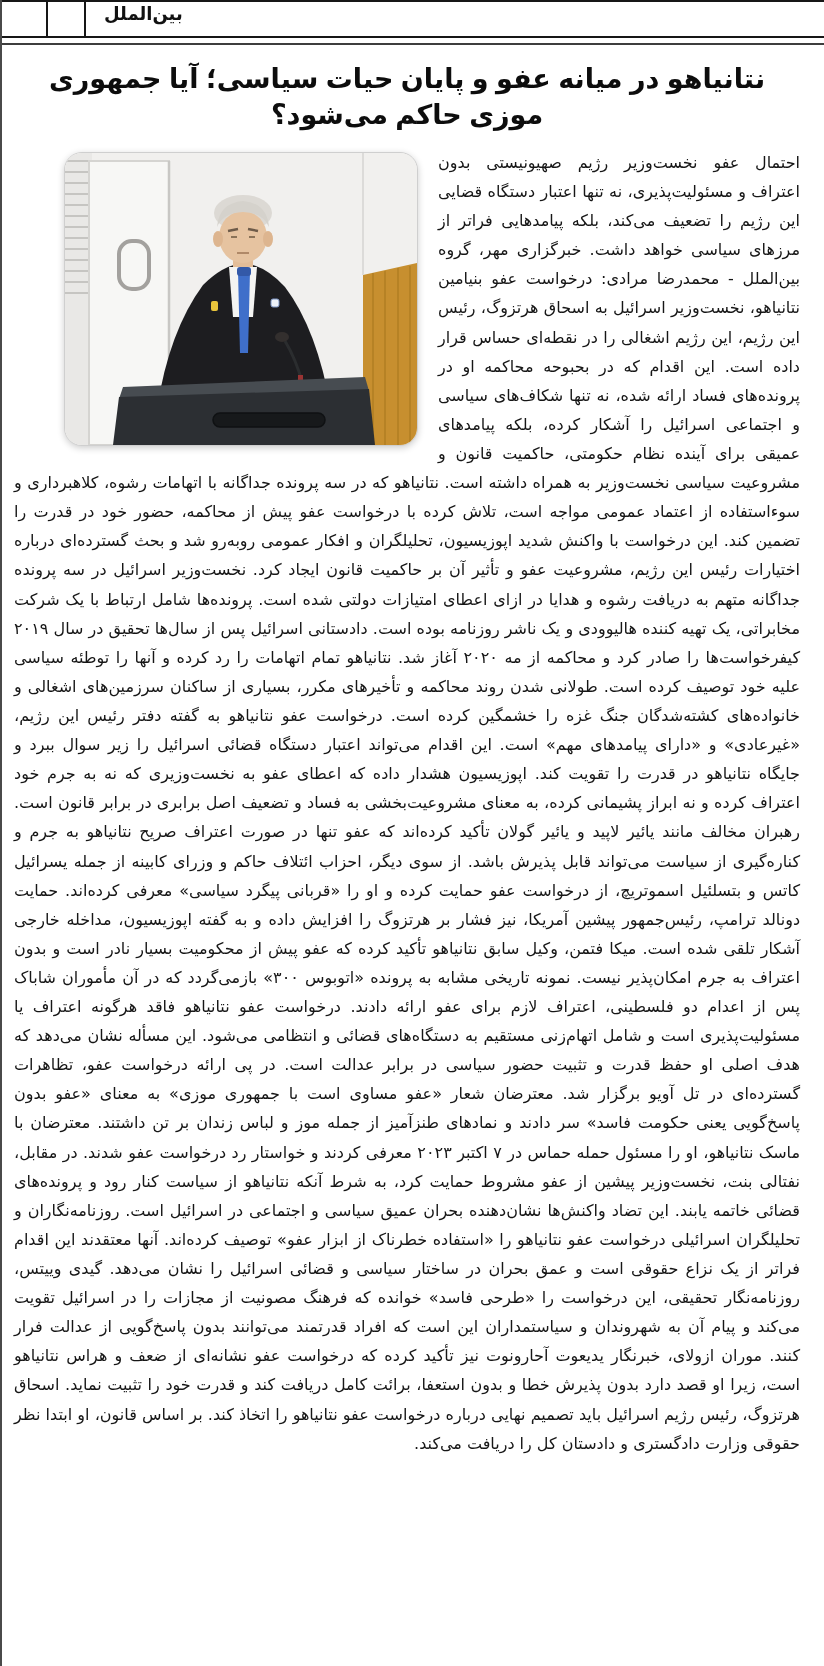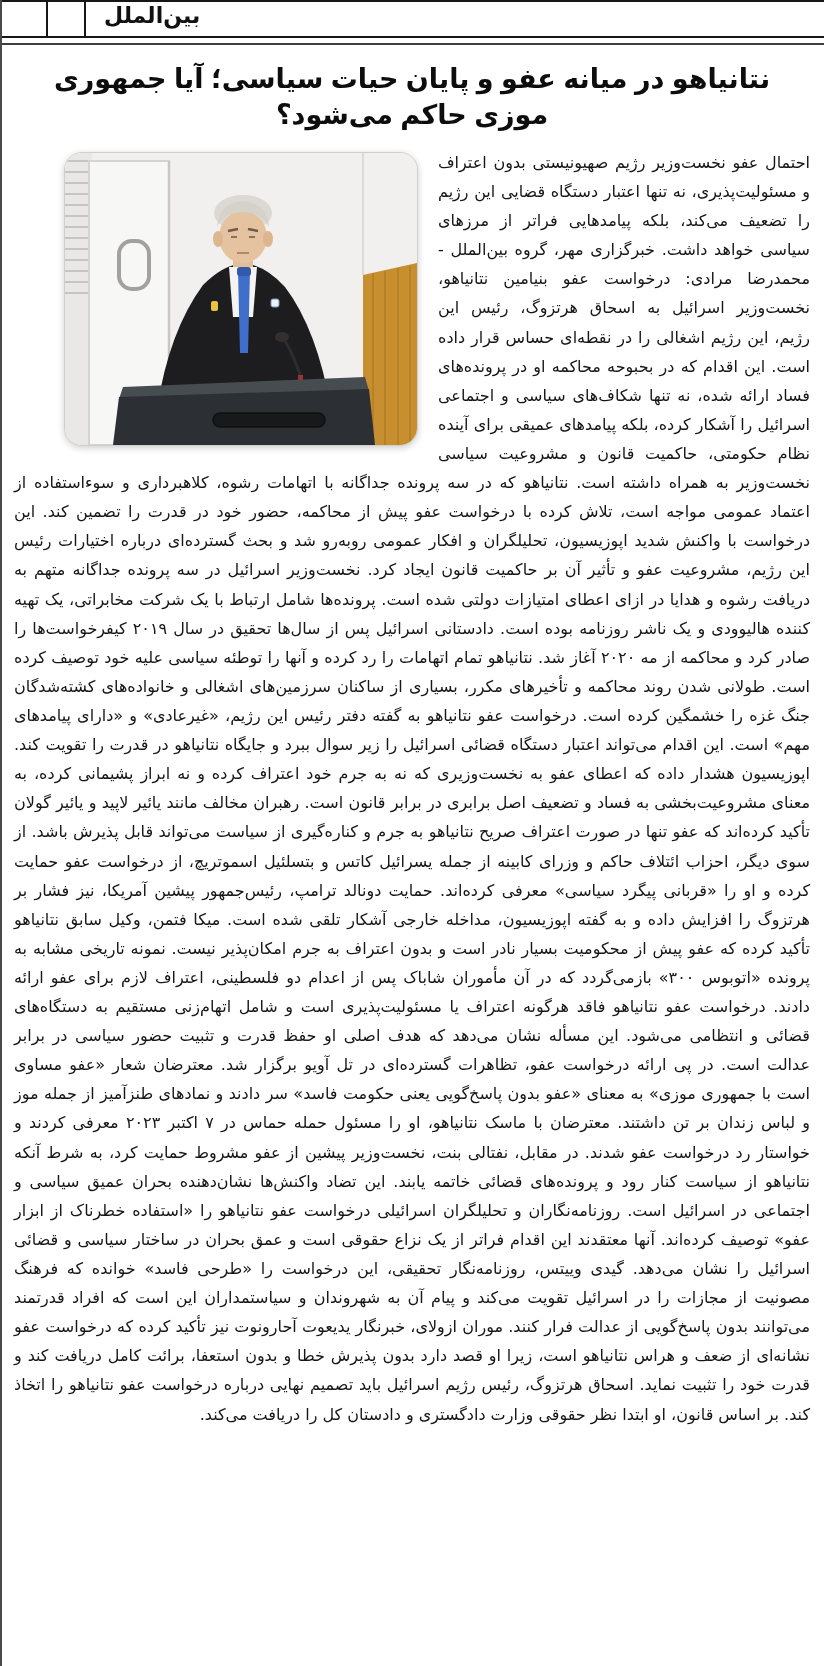--- a/index.html
+++ b/index.html
@@ -25,31 +25,31 @@
     box-sizing:border-box;
   }
   .section-bar .tick{
     position:absolute;top:0;bottom:0;width:1.5px;background:#161616;
   }
   .tick.t1{left:44px;}
   .tick.t2{left:82px;}
   .section-label{
     position:absolute;
     left:102px;top:1px;
-    font-size:22px;
+    font-size:18px;
     font-weight:600;
     direction:rtl;
     color:#111;
     white-space:nowrap;
   }
   
   .article{
     border-top:2px solid #3d3d3d;
     margin-top:5px;
-    padding:8px 14px 0 12px;
+    padding:8px 24px 0 12px;
     box-sizing:border-box;
     direction:rtl;
   }
   .headline{
     font-size:27px;
     font-weight:bold;
     text-align:center;
     margin:8px 2px 14px;
     word-spacing:-2px;
     color:#0d0d0d;

